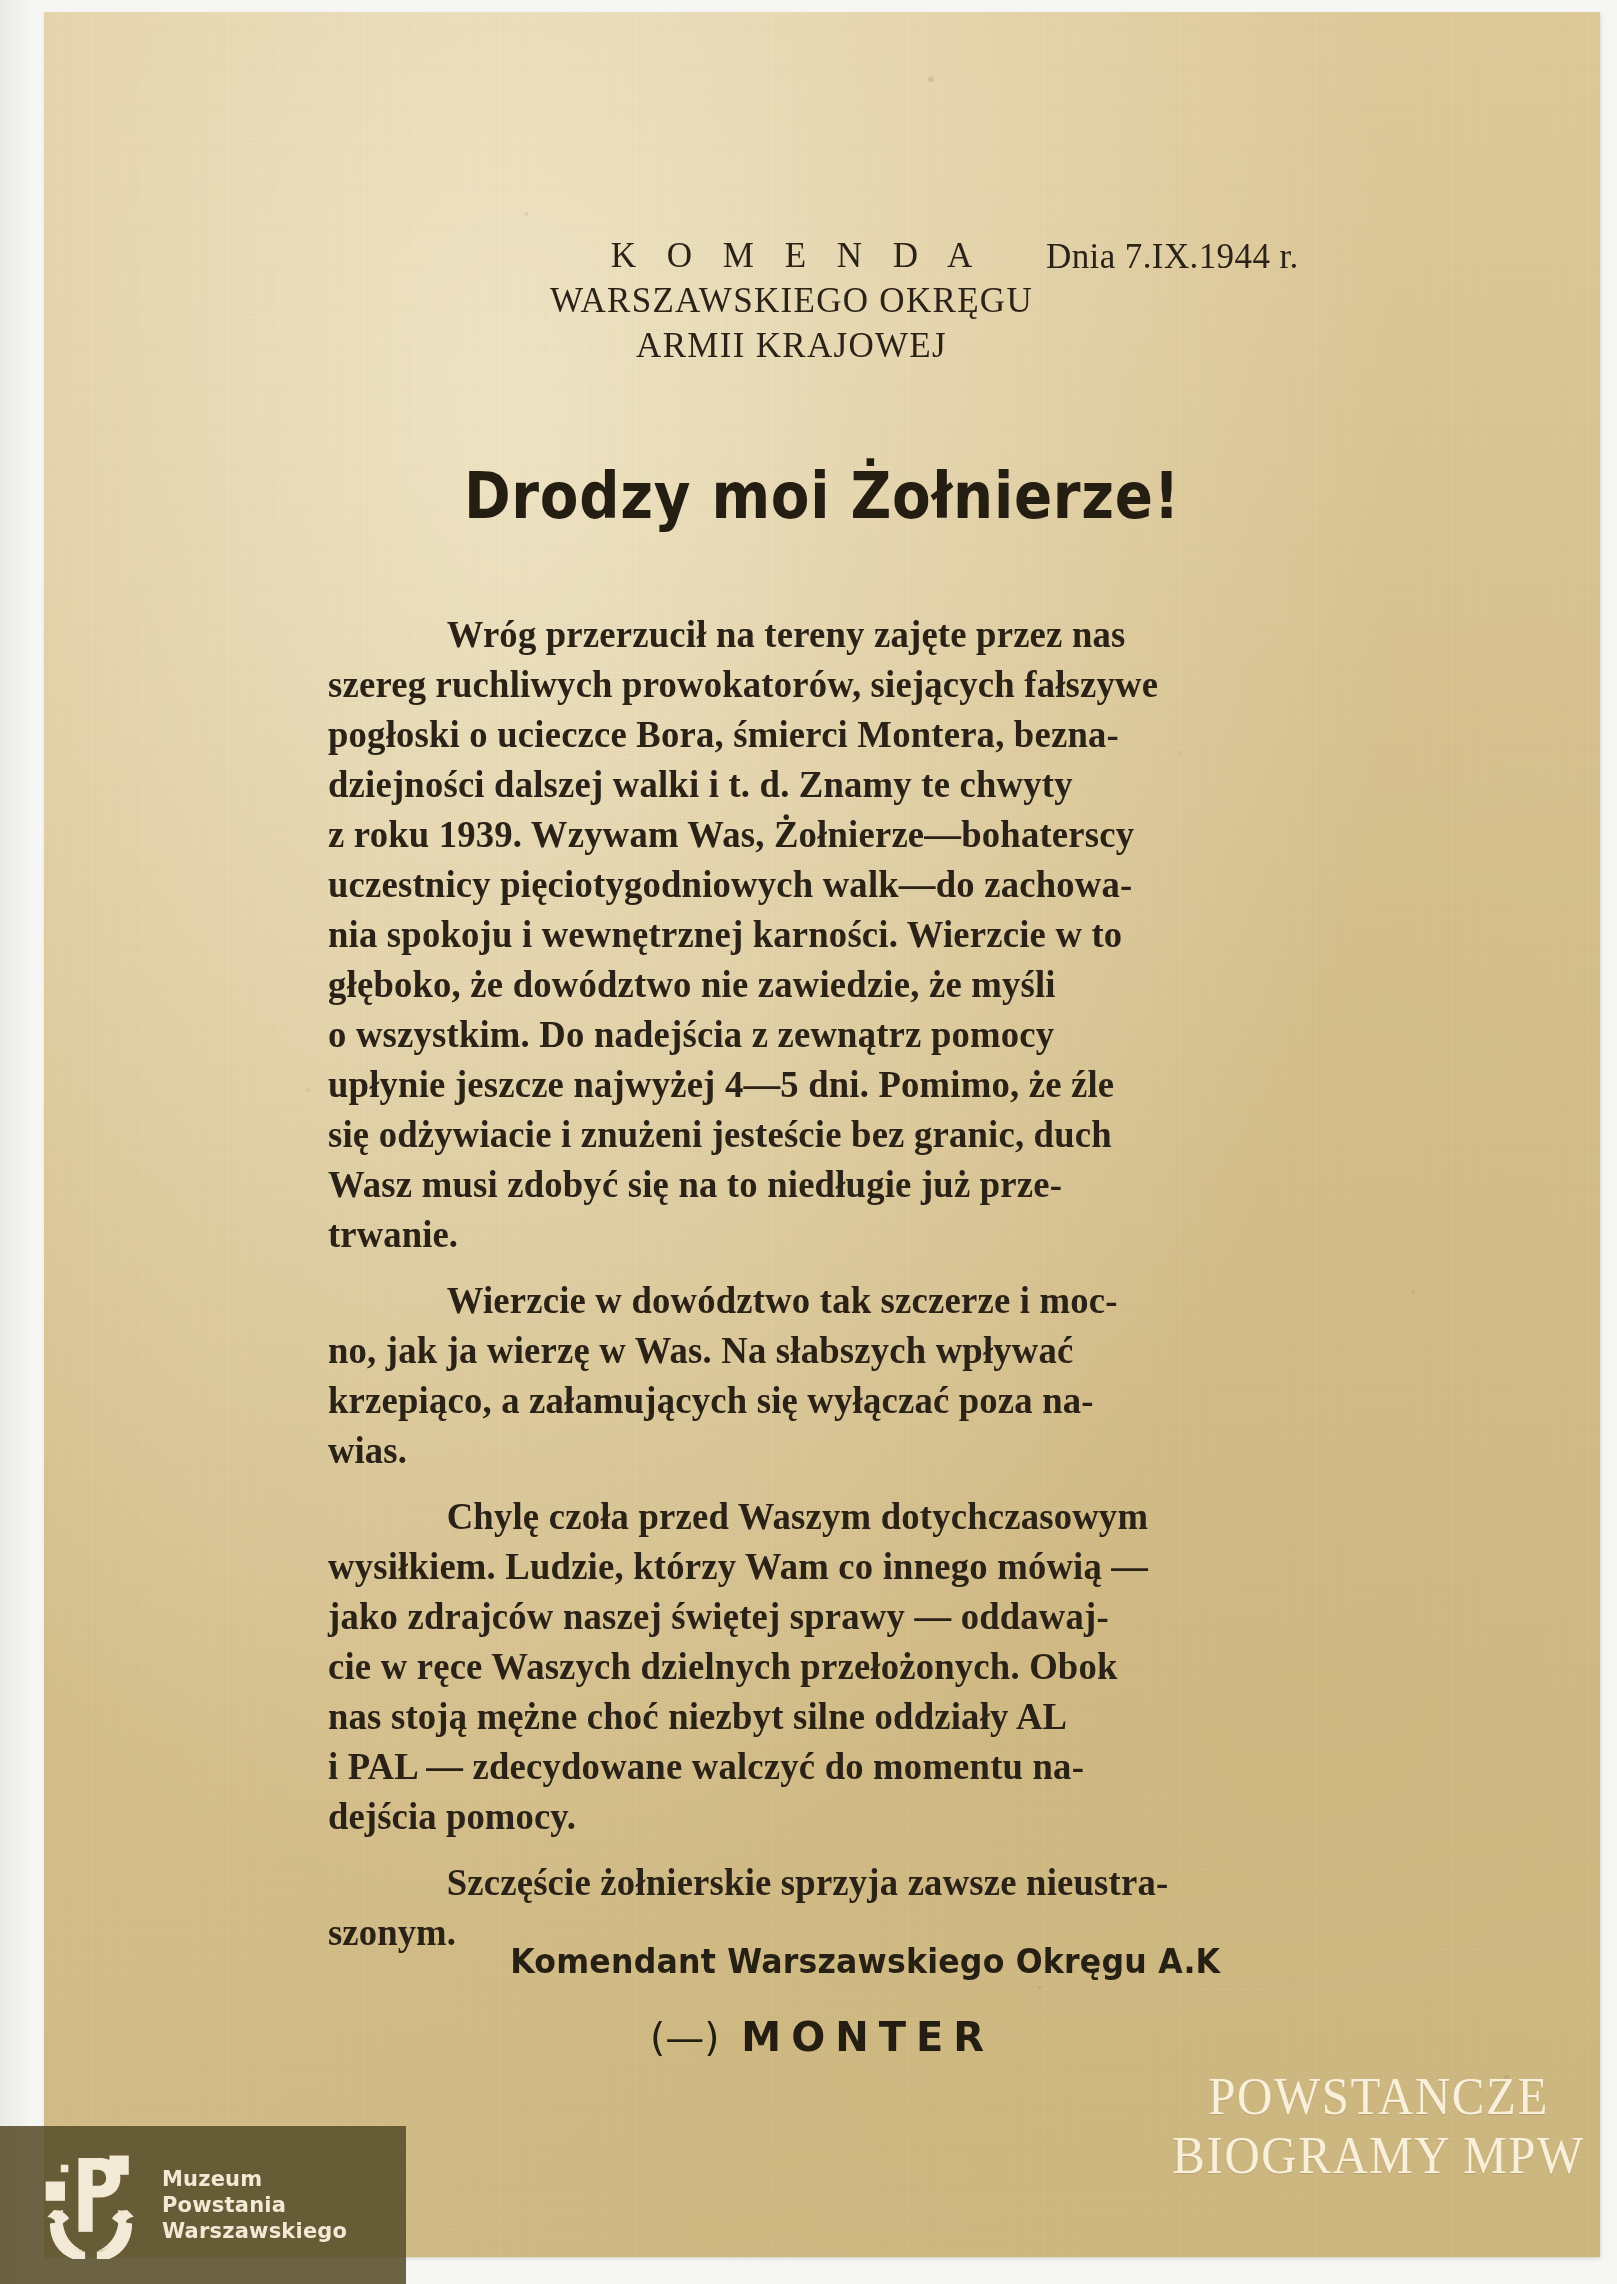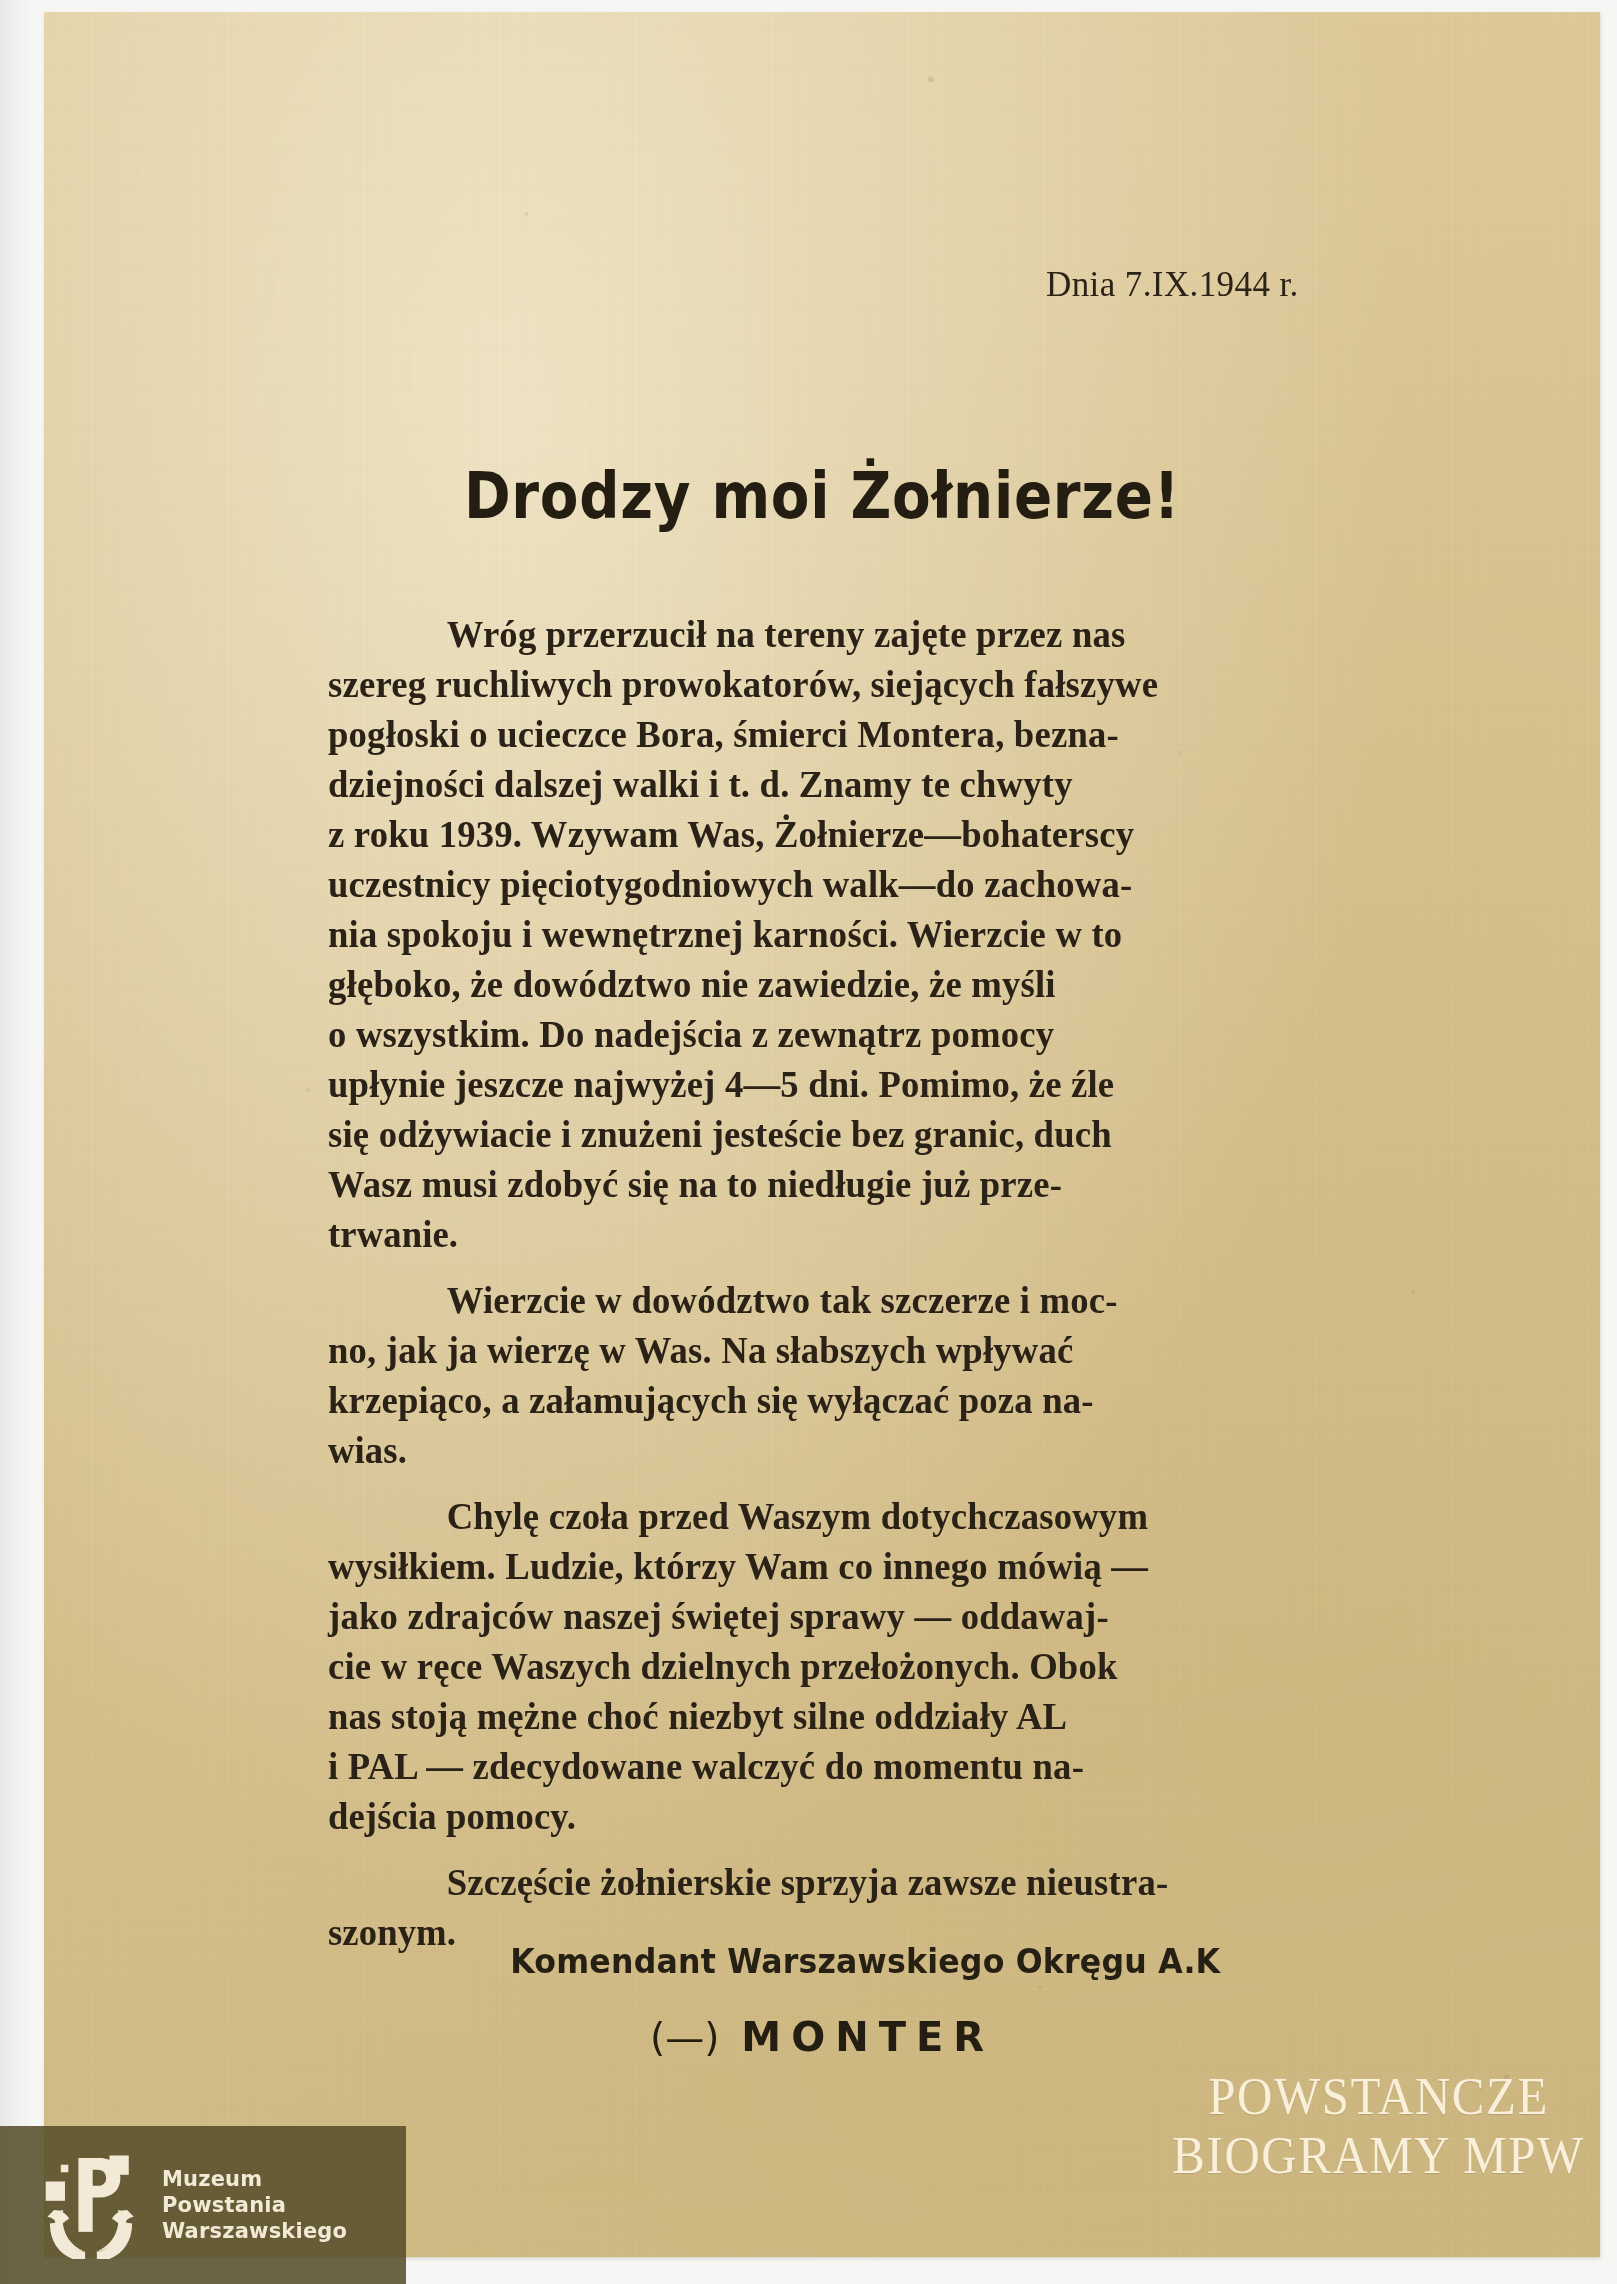--- a/index.html
+++ b/index.html
@@ -93,21 +93,20 @@
   #date-line {
     position: absolute;
     left: 1002px;
     top: 222px;
     font-family: "Liberation Serif", serif;
     font-size: 35px;
     line-height: 45px;
     letter-spacing: 0.4px;
     color: #2b2318;
     white-space: nowrap;
-    margin-top: 28px;
   }
 
   
   #headline {
     position: absolute;
     left: 0; top: 448px;
     width: 1556px;
     text-align: center;
     font-family: "DejaVu Sans", sans-serif;
     font-weight: 700;
@@ -235,20 +234,25 @@
 </style>
 </head>
 <body>
 
 <div id="scan-mount">
 
   <div id="leaflet">
     <div id="grain"></div>
     <div id="blotches"></div>
 
+    <div id="masthead">
+      <div class="mh-line" id="mh-org1">K O M E N D A</div>
+      <div class="mh-line" id="mh-org2">WARSZAWSKIEGO OKRĘGU</div>
+      <div class="mh-line" id="mh-org3">ARMII KRAJOWEJ</div>
+    </div>
 
     <div id="date-line">Dnia 7.IX.1944 r.</div>
 
     <div id="headline">Drodzy moi Żołnierze!</div>
 
     <div id="body-copy">
 
       <p class="para">
         <span class="pline first just">Wróg  przerzucił  na  tereny  zajęte  przez  nas</span>
         <span class="pline just">szereg ruchliwych prowokatorów, siejących fałszywe</span>

